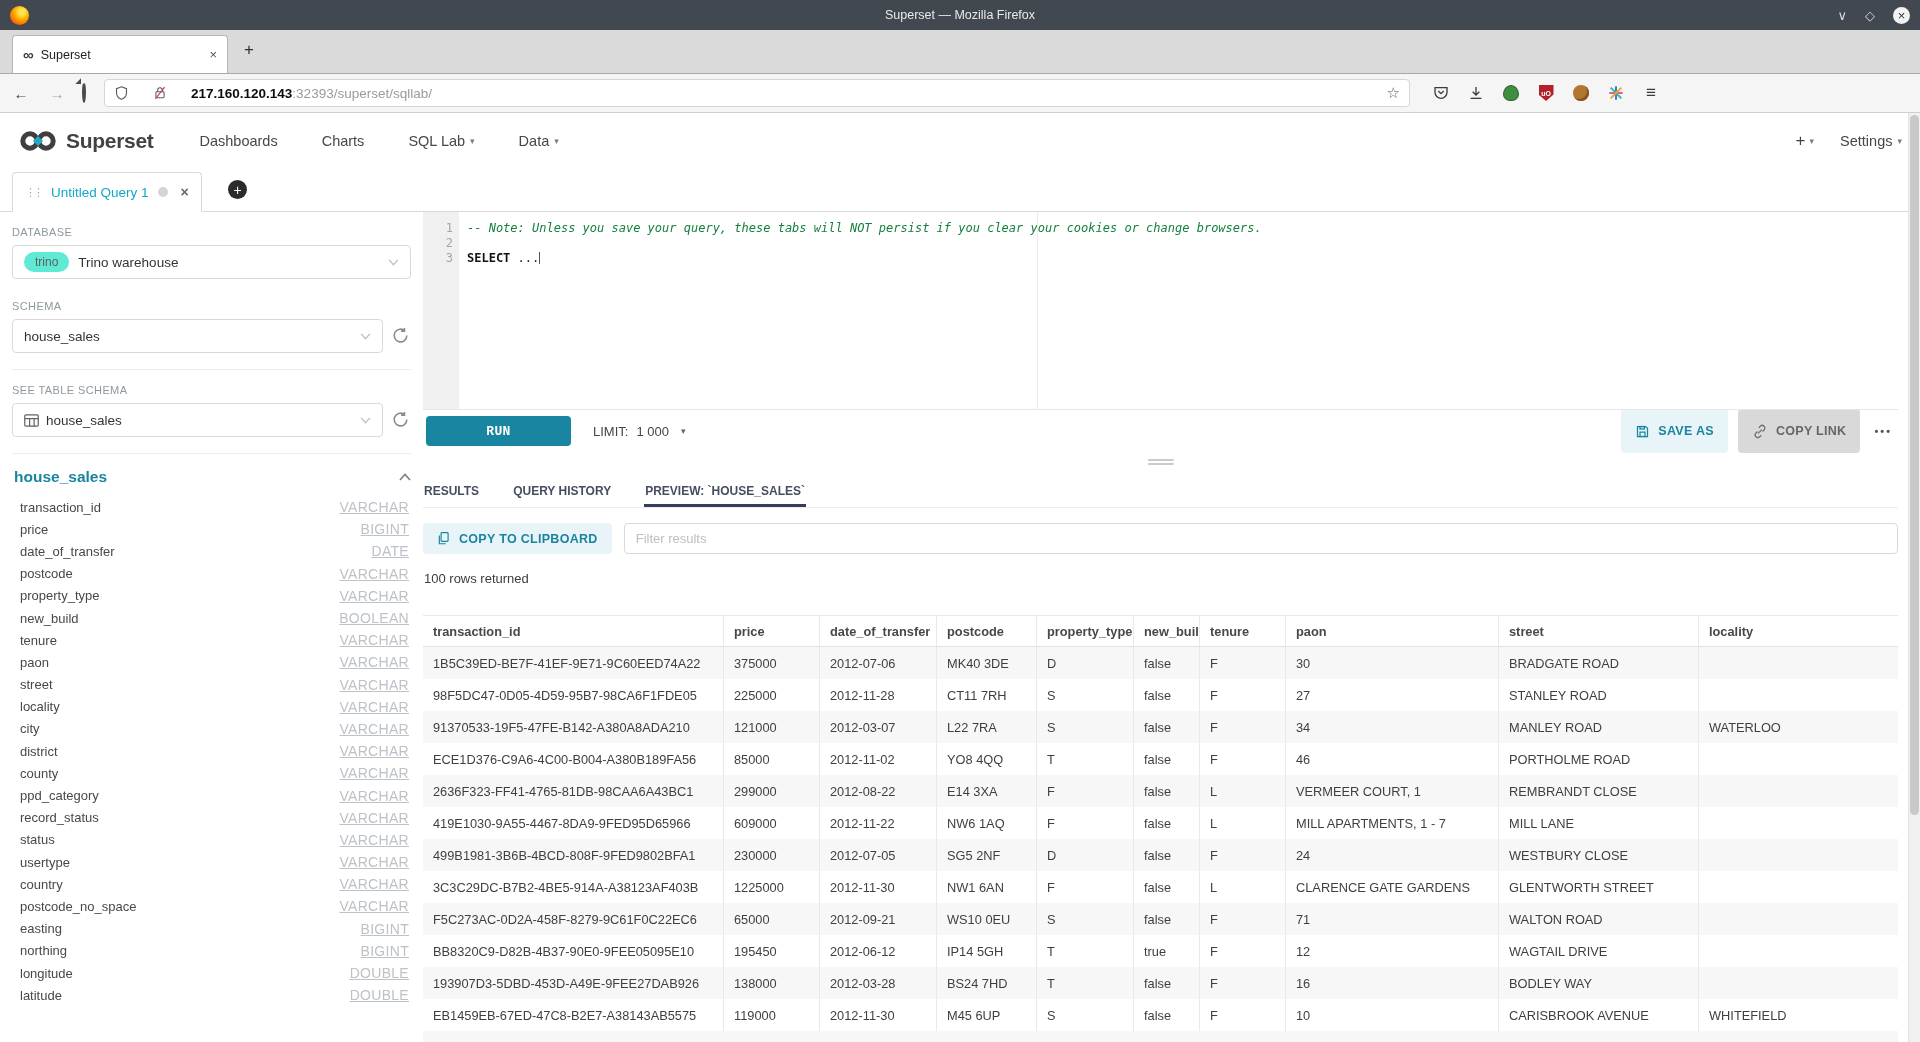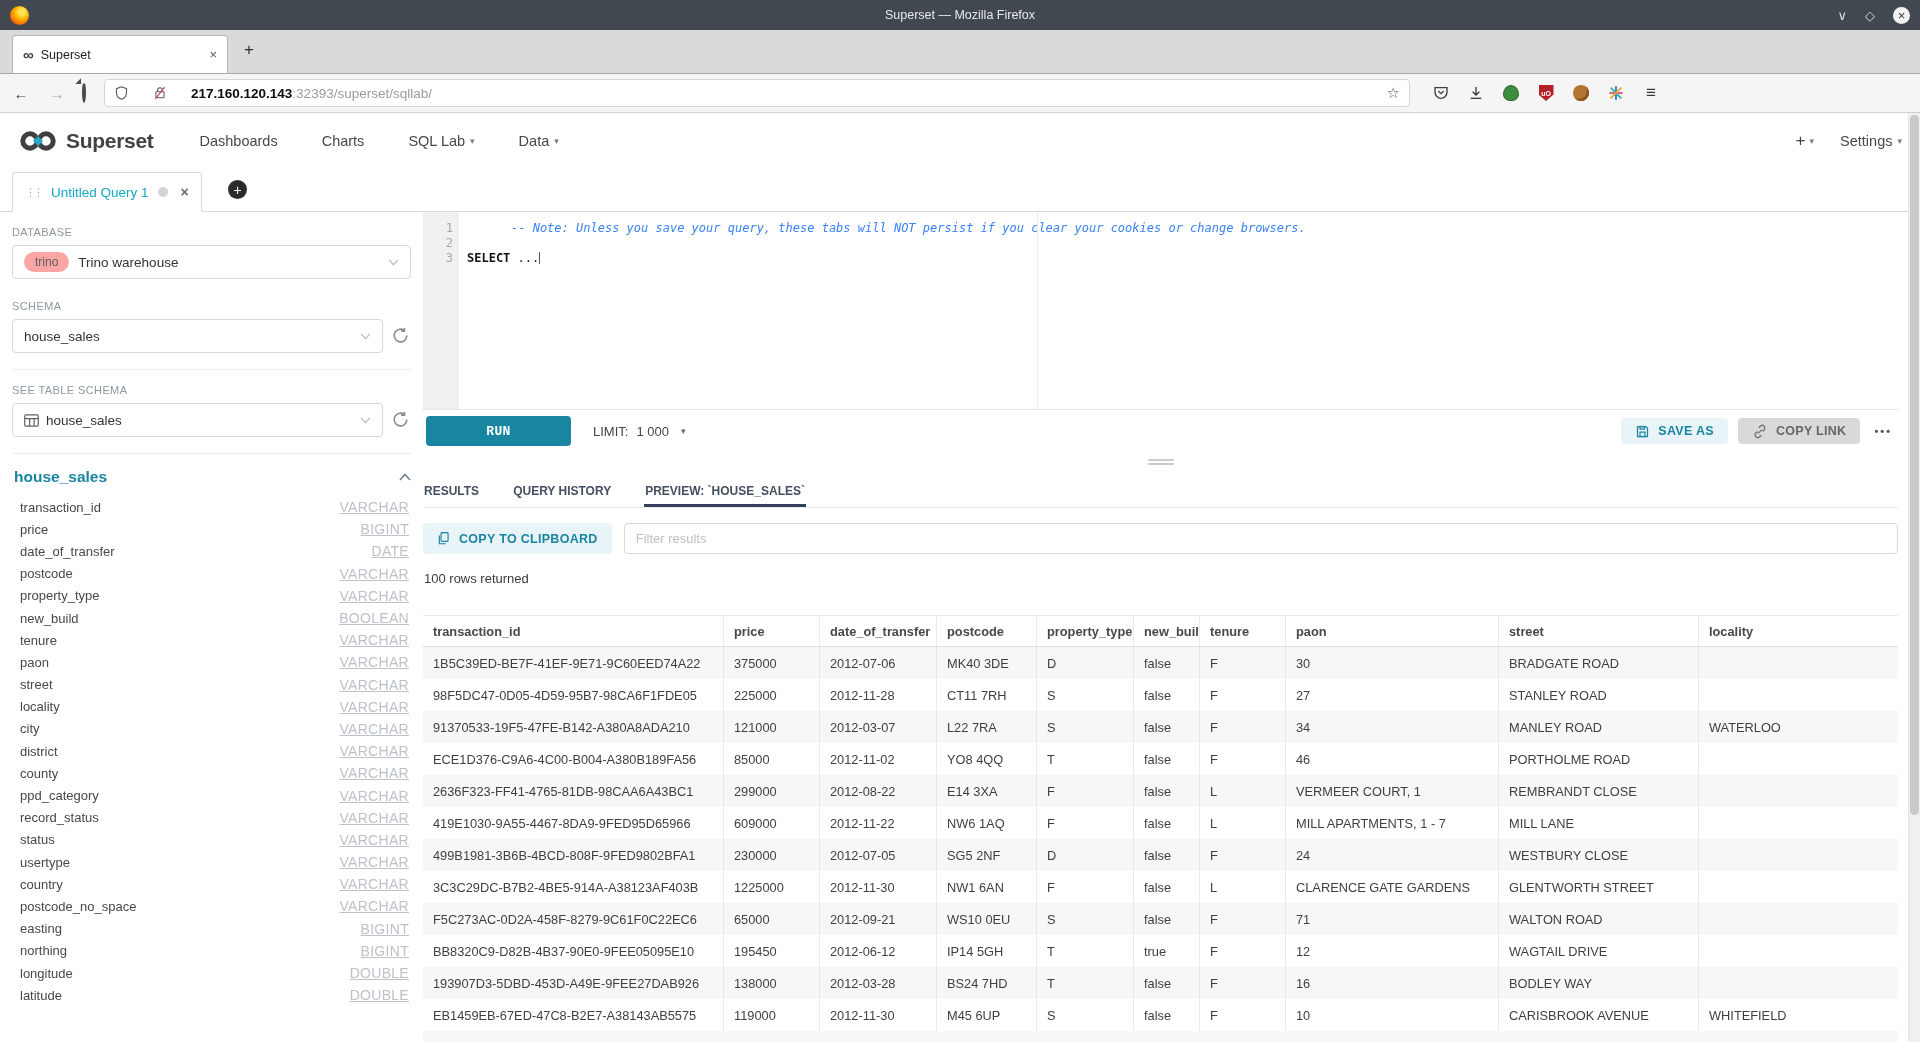--- a/index.html
+++ b/index.html
@@ -78,51 +78,51 @@
   .content { display:flex; height:786px; }
   .sidebar { width:423px; padding:14px 12px 0 12px; flex-shrink:0; }
   .main { flex:1; margin-right:22px; min-width:0; }
 
   
   .sb-label { font-size:11px; color:#8e99a0; letter-spacing:0.4px; margin-bottom:7px; }
   .sb-row { display:flex; align-items:center; gap:8px; }
   .sel { flex:1; height:34px; border:1px solid #d9d9d9; border-radius:4px; background:#fff;
     display:flex; align-items:center; padding:0 11px; gap:9px; }
   .sel .chev { margin-left:auto; color:#bfbfbf; }
-  .pill { background:#fca5a5; border-radius:11px; padding:3px 11px; font-size:12px; color:#5f5f5f; }
+  .pill { background:#5eead4; border-radius:11px; padding:3px 11px; font-size:12px; color:#5f5f5f; }
   .sel-val { font-size:13.5px; color:#333; }
   .sync-btn { width:20px; height:20px; color:#8c8c8c; flex-shrink:0; }
   .sb-divider { border-top:1px solid #ededed; margin:16px 0 14px 0; }
   .tbl-heading { display:flex; align-items:center; margin:6px 0 10px 2px; }
   .tbl-heading .nm { font-size:15.5px; font-weight:bold; color:#1985a0; }
   .tbl-heading .cv { margin-left:auto; color:#75808a; }
   .col-row { display:flex; align-items:center; height:22.2px; padding:0 2px 0 8px; }
   .col-name { font-size:13px; color:#484848; }
   .col-type { margin-left:auto; font-size:14px; color:#bcc2c8; letter-spacing:0.3px;text-decoration:underline; }
 
   
   .editor { height:198px; border-bottom:1px solid #e6e6e6; display:flex;
     font-family:"DejaVu Sans Mono", monospace; position:relative; }
   .gutter { width:36px; background:#f0f0f0; color:#a5a5a5; font-size:12px;
     text-align:right; padding:9px 6px 0 0; line-height:15px; }
   .code { flex:1; padding:9px 0 0 8px; font-size:12px; line-height:15px; position:relative; }
   .code .pmargin { position:absolute; left:578px; top:0; bottom:0; width:1px; background:#ececec; }
   .code-line { white-space:pre; color:#222; }
-  .code-line .comment { color:#3b82f6; font-style:italic;margin-left:44px; }
+  .code-line .comment { color:#15803d; font-style:italic; }
   .code-line .kw { font-weight:bold; color:#111; }
   .caret-bar { display:inline-block; width:1px; height:12px; background:#555; vertical-align:-2px; }
 
   
   .run-row { height:42px; display:flex; align-items:center; padding:0 2px 0 3px; gap:22px; }
   .run-btn { width:145px; height:30px; background:#1a85a0; color:#fff; border:none; border-radius:4px;
     font-size:13px; font-weight:bold; letter-spacing:0.4px; font-family:Liberation Mono, monospace; }
   .limit { display:flex; align-items:center; gap:8px; font-size:13px; color:#454545; }
   .limit .caret { font-size:9px; color:#666; margin-left:4px; }
   .run-right { margin-left:auto; display:flex; align-items:center; gap:10px; }
-  .btn-lite { height:26px; border:none; border-radius:4px; display:flex; align-items:center; gap:8px;
+  .btn-lite { height:44px; border:none; border-radius:4px; display:flex; align-items:center; gap:8px;
     padding:0 14px; font-size:12.5px; font-weight:bold; font-family:inherit; letter-spacing:0.3px; }
   .saveas { background:#e9f4f8; color:#1985a0; }
   .copylink { background:#d9d9d9; color:#666; }
   .more-dots { font-size:11px; color:#555; letter-spacing:2px; font-weight:bold; padding:0 4px; }
 
   
   .splitter { height:20px; display:flex; align-items:center; justify-content:center; }
   .split-handle { width:26px; display:flex; flex-direction:column; gap:2px; }
   .split-handle i { height:2px; background:#cbcbcb; border-radius:1px; }
 

